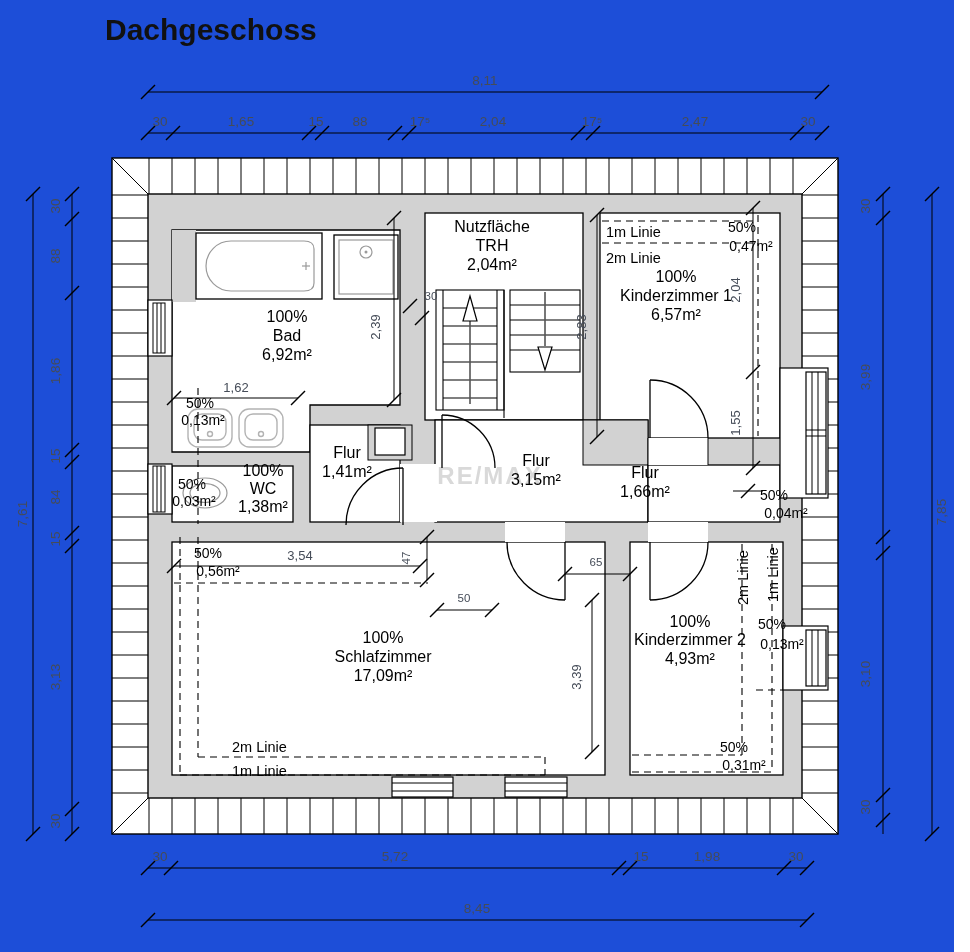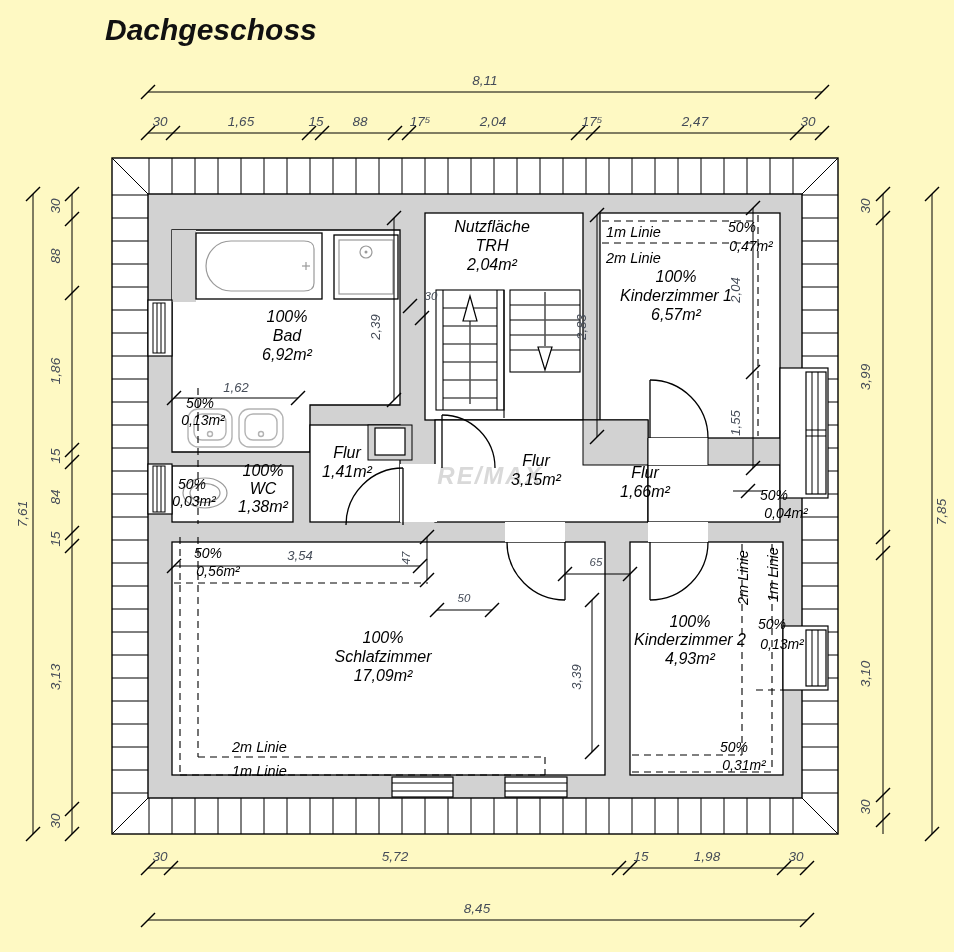--- a/index.html
+++ b/index.html
@@ -1,16 +1,16 @@
 <!DOCTYPE html>
 <html><head>
 <meta charset="utf-8">
 <style>
   html,body{margin:0;padding:0;background:#ffffff;}
-  .page{position:relative;width:954px;height:952px;background:#fef9c3;font-family:"Liberation Sans",sans-serif;font-style:italic;}
+  .page{position:relative;width:954px;height:952px;background:#1d4ed8;font-family:"Liberation Sans",sans-serif;}
   svg{display:block;}
   text{font-family:"Liberation Sans",sans-serif;fill:#000;}
   .title{font-size:30px;font-weight:bold;fill:#111;}
   .rl{font-size:16px;text-anchor:middle;}
   .zl{font-size:14px;text-anchor:middle;}
   .ll{font-size:14.5px;}
   .cl{font-size:13.5px;text-anchor:middle;fill:#454c58;}
   .dl{font-size:13px;text-anchor:middle;fill:#454c58;}
   .dls{font-size:11.5px;text-anchor:middle;fill:#454c58;}
   .wm{font-size:24px;font-weight:bold;letter-spacing:2px;text-anchor:middle;fill:#d9d9d9;}

